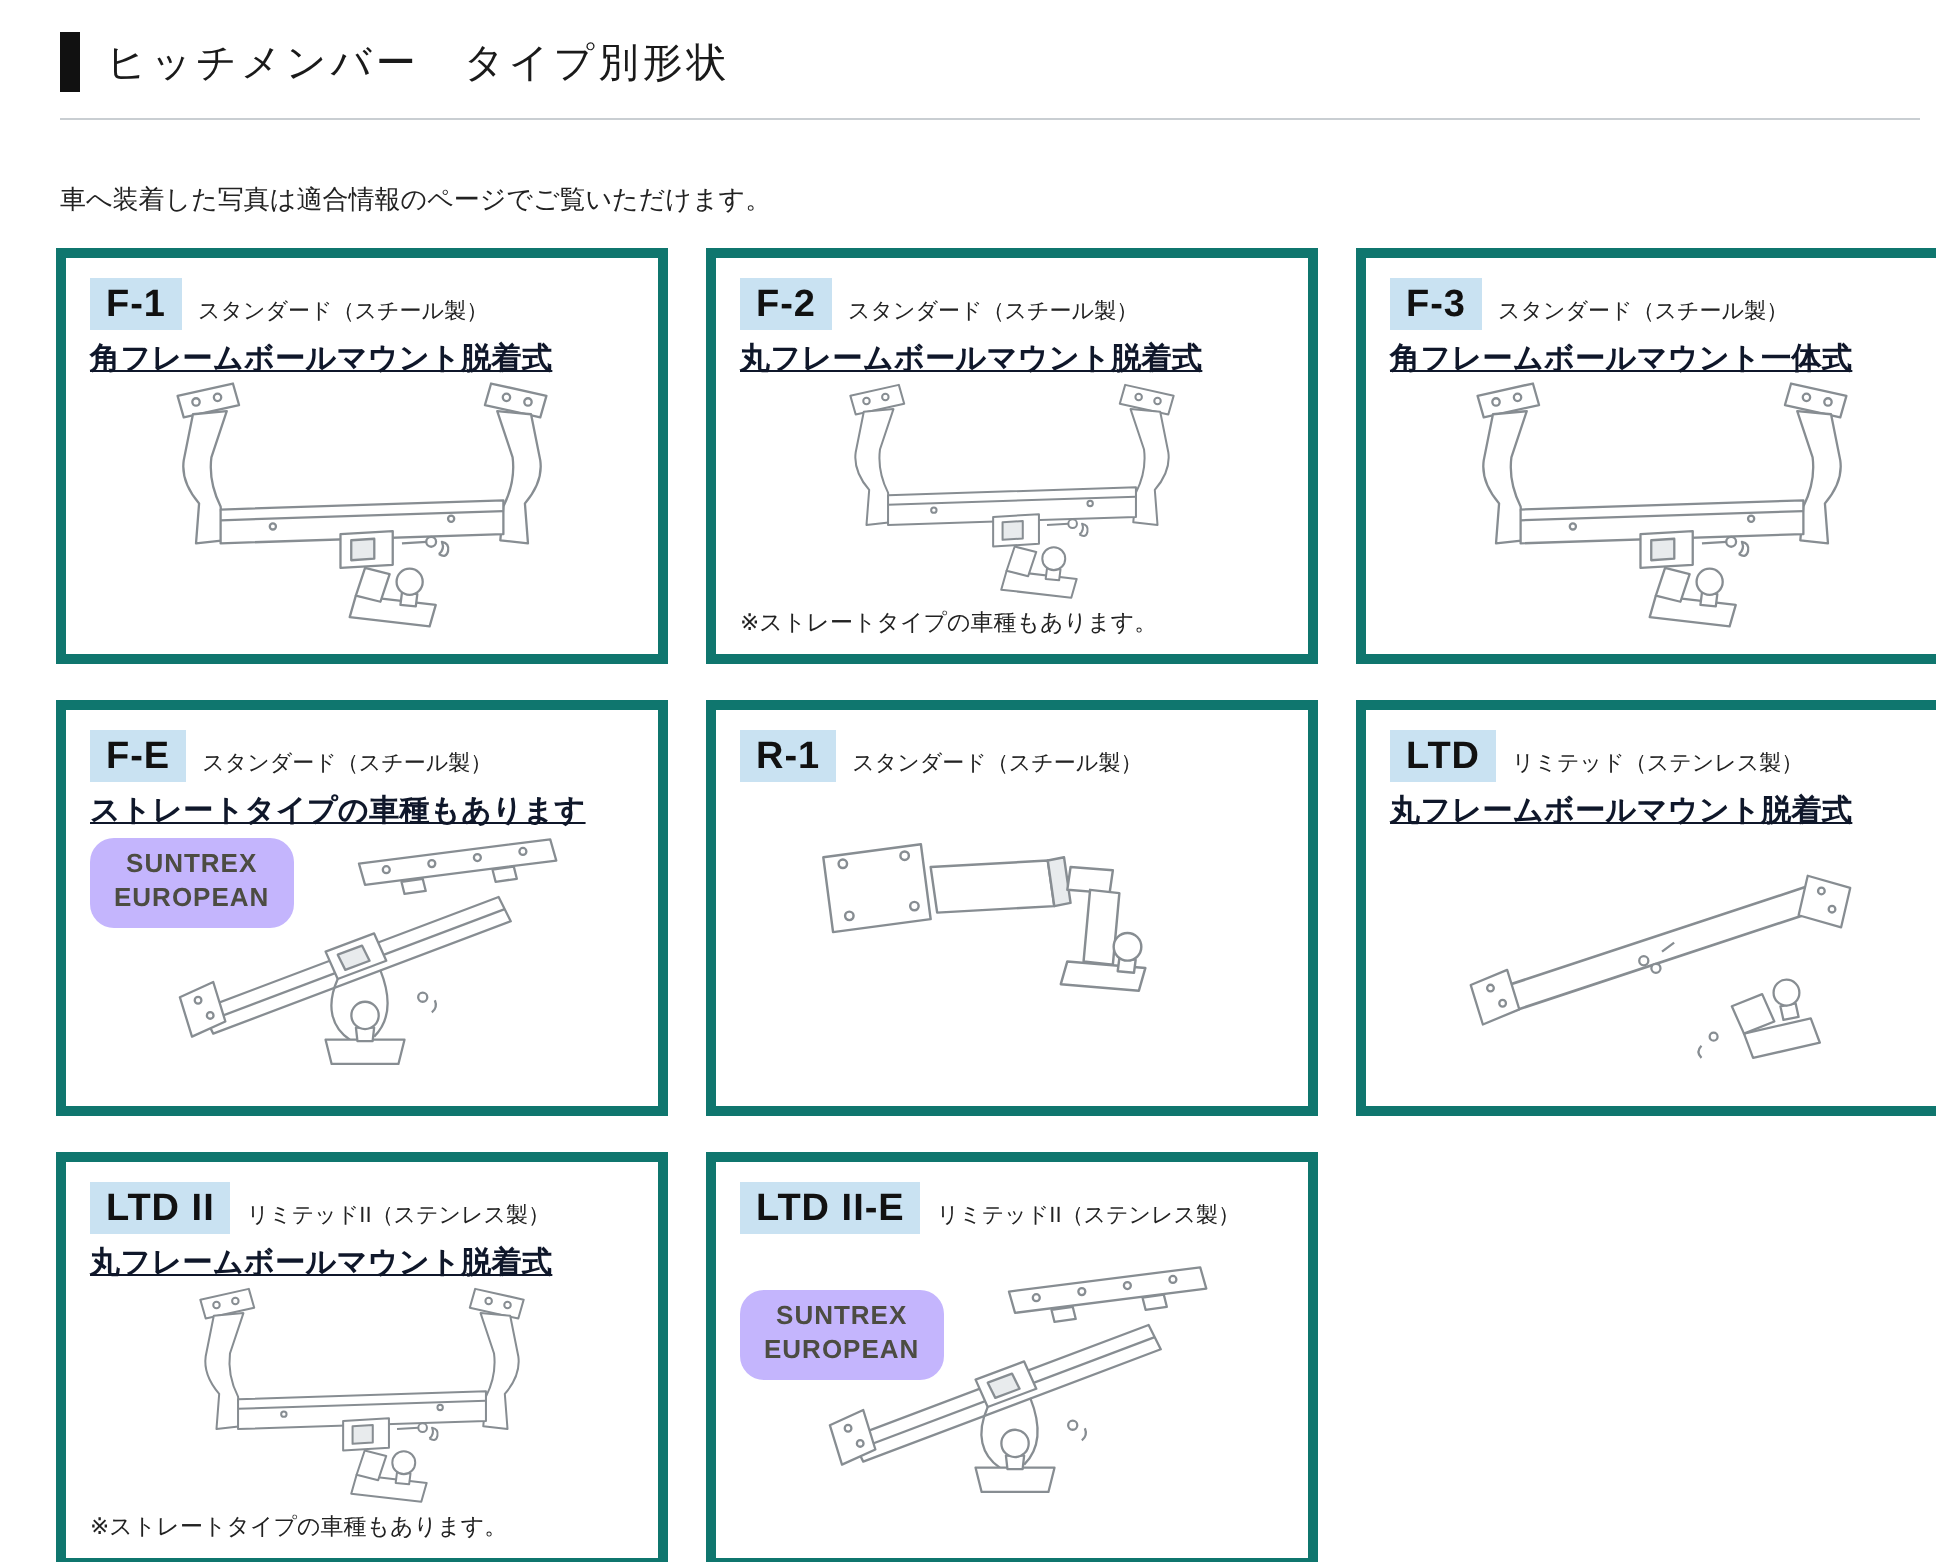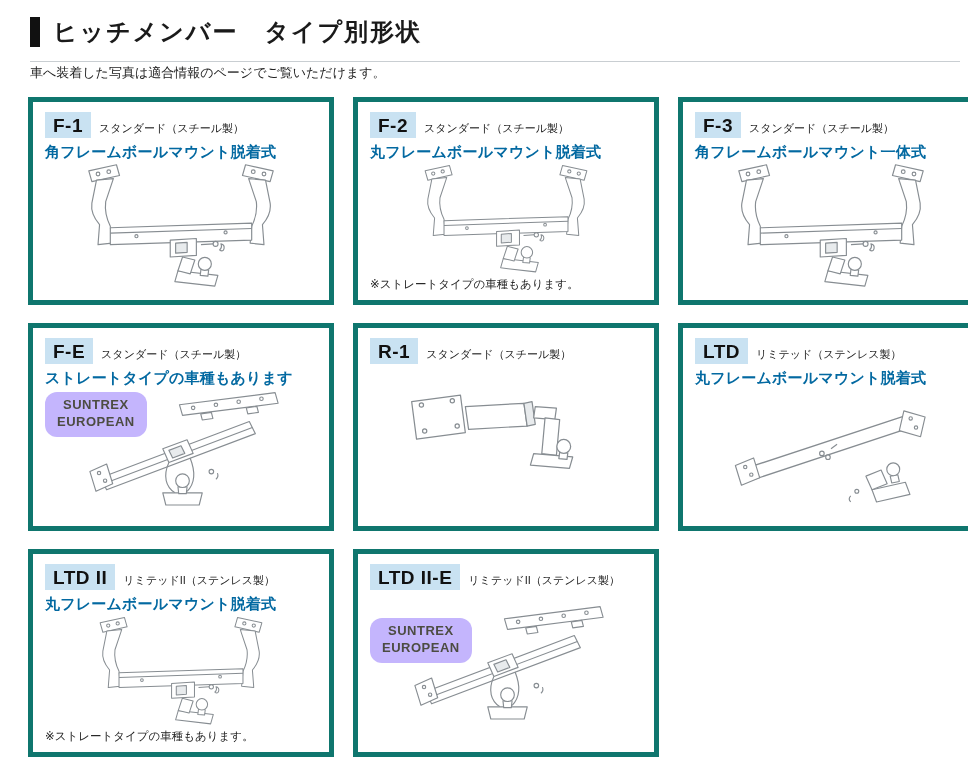--- a/index.html
+++ b/index.html
@@ -9,22 +9,22 @@
     font-family:"Liberation Sans","DejaVu Sans",sans-serif;
     color:#222;
   }
   .header {
     margin:16px 8px 0 30px;
     padding-bottom:13px;
     border-bottom:1px solid #c9ced2;
     display:flex; align-items:center; gap:13px;
   }
   .header-bar { width:10px; height:30px; background:#111; flex:0 0 auto; }
-  .header-title { font-size:24px; font-weight:bold; letter-spacing:2px; color:#1a1a1a; }
-  .subtitle { margin:2px 0 15px 30px; font-size:13px; color:#222; }
+  .header-title { font-size:20px; font-weight:normal; letter-spacing:2px; color:#1a1a1a; }
+  .subtitle { margin:31px 0 15px 30px; font-size:13px; color:#222; }
   .grid {
     margin-left:28px; width:922px;
     display:grid; grid-template-columns:repeat(3,1fr);
     gap:18px 19px;
   }
   .card {
     position:relative;
     border:5px solid #0f766e;
     background:#fff;
     padding:10px 12px 8px;
@@ -32,21 +32,21 @@
     display:flex; flex-direction:column;
   }
   .card-head { display:flex; align-items:flex-end; gap:8px; }
   .badge {
     background:#c9e2f2;
     font-weight:bold; font-size:19px; line-height:1;
     padding:4px 8px 3px; letter-spacing:0.5px; color:#111;
     white-space:nowrap;
   }
   .grade { font-size:11px; padding-bottom:2px; color:#222; white-space:nowrap; }
-  .title { font-size:15px; font-weight:bold; margin-top:5px; letter-spacing:0.2px; color:#0369a1; }
+  .title { font-size:15px; font-weight:bold; margin-top:5px; letter-spacing:0.2px; color:#0f172a;text-decoration:underline; }
   .art { flex:1 1 auto; display:flex; align-items:center; justify-content:center; overflow:hidden; }
   .art svg { display:block; }
   .note { font-size:11.5px; margin-top:auto; color:#222; }
   .euro {
     position:absolute; left:12px; top:64px;
     background:#c4b5fd; border-radius:12px;
     padding:5px 12px 6px; text-align:center;
     font-weight:bold; font-size:13px; line-height:1.3;
     color:#4c4c42; letter-spacing:0.5px;
   }

